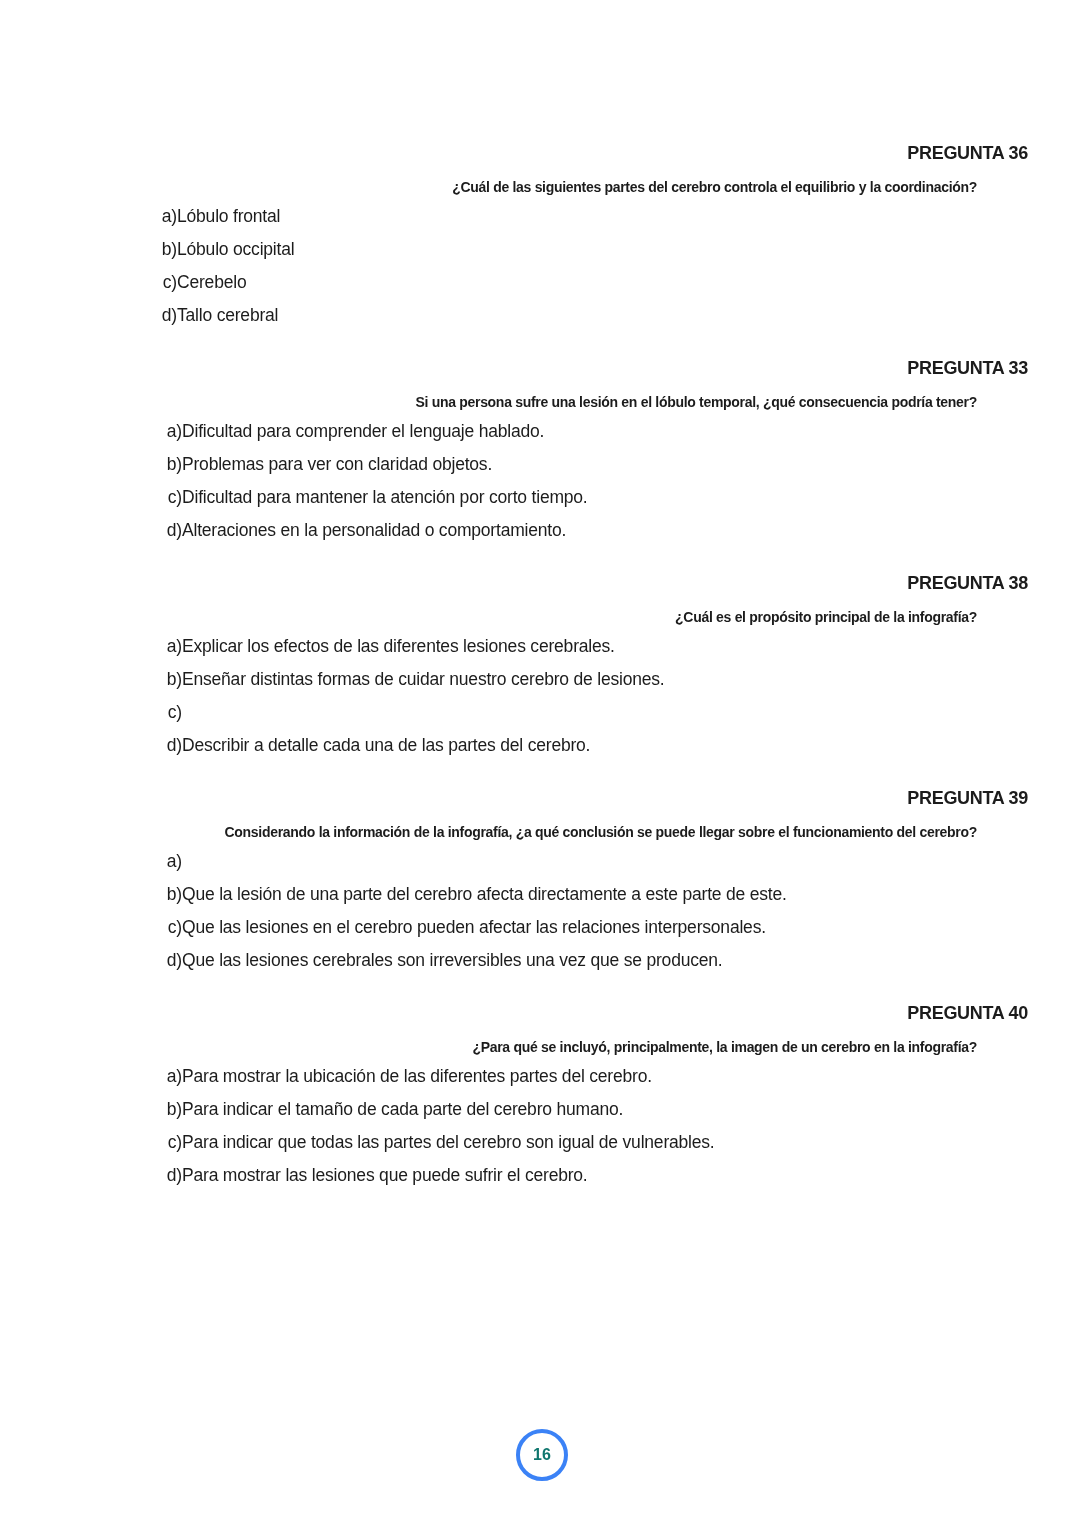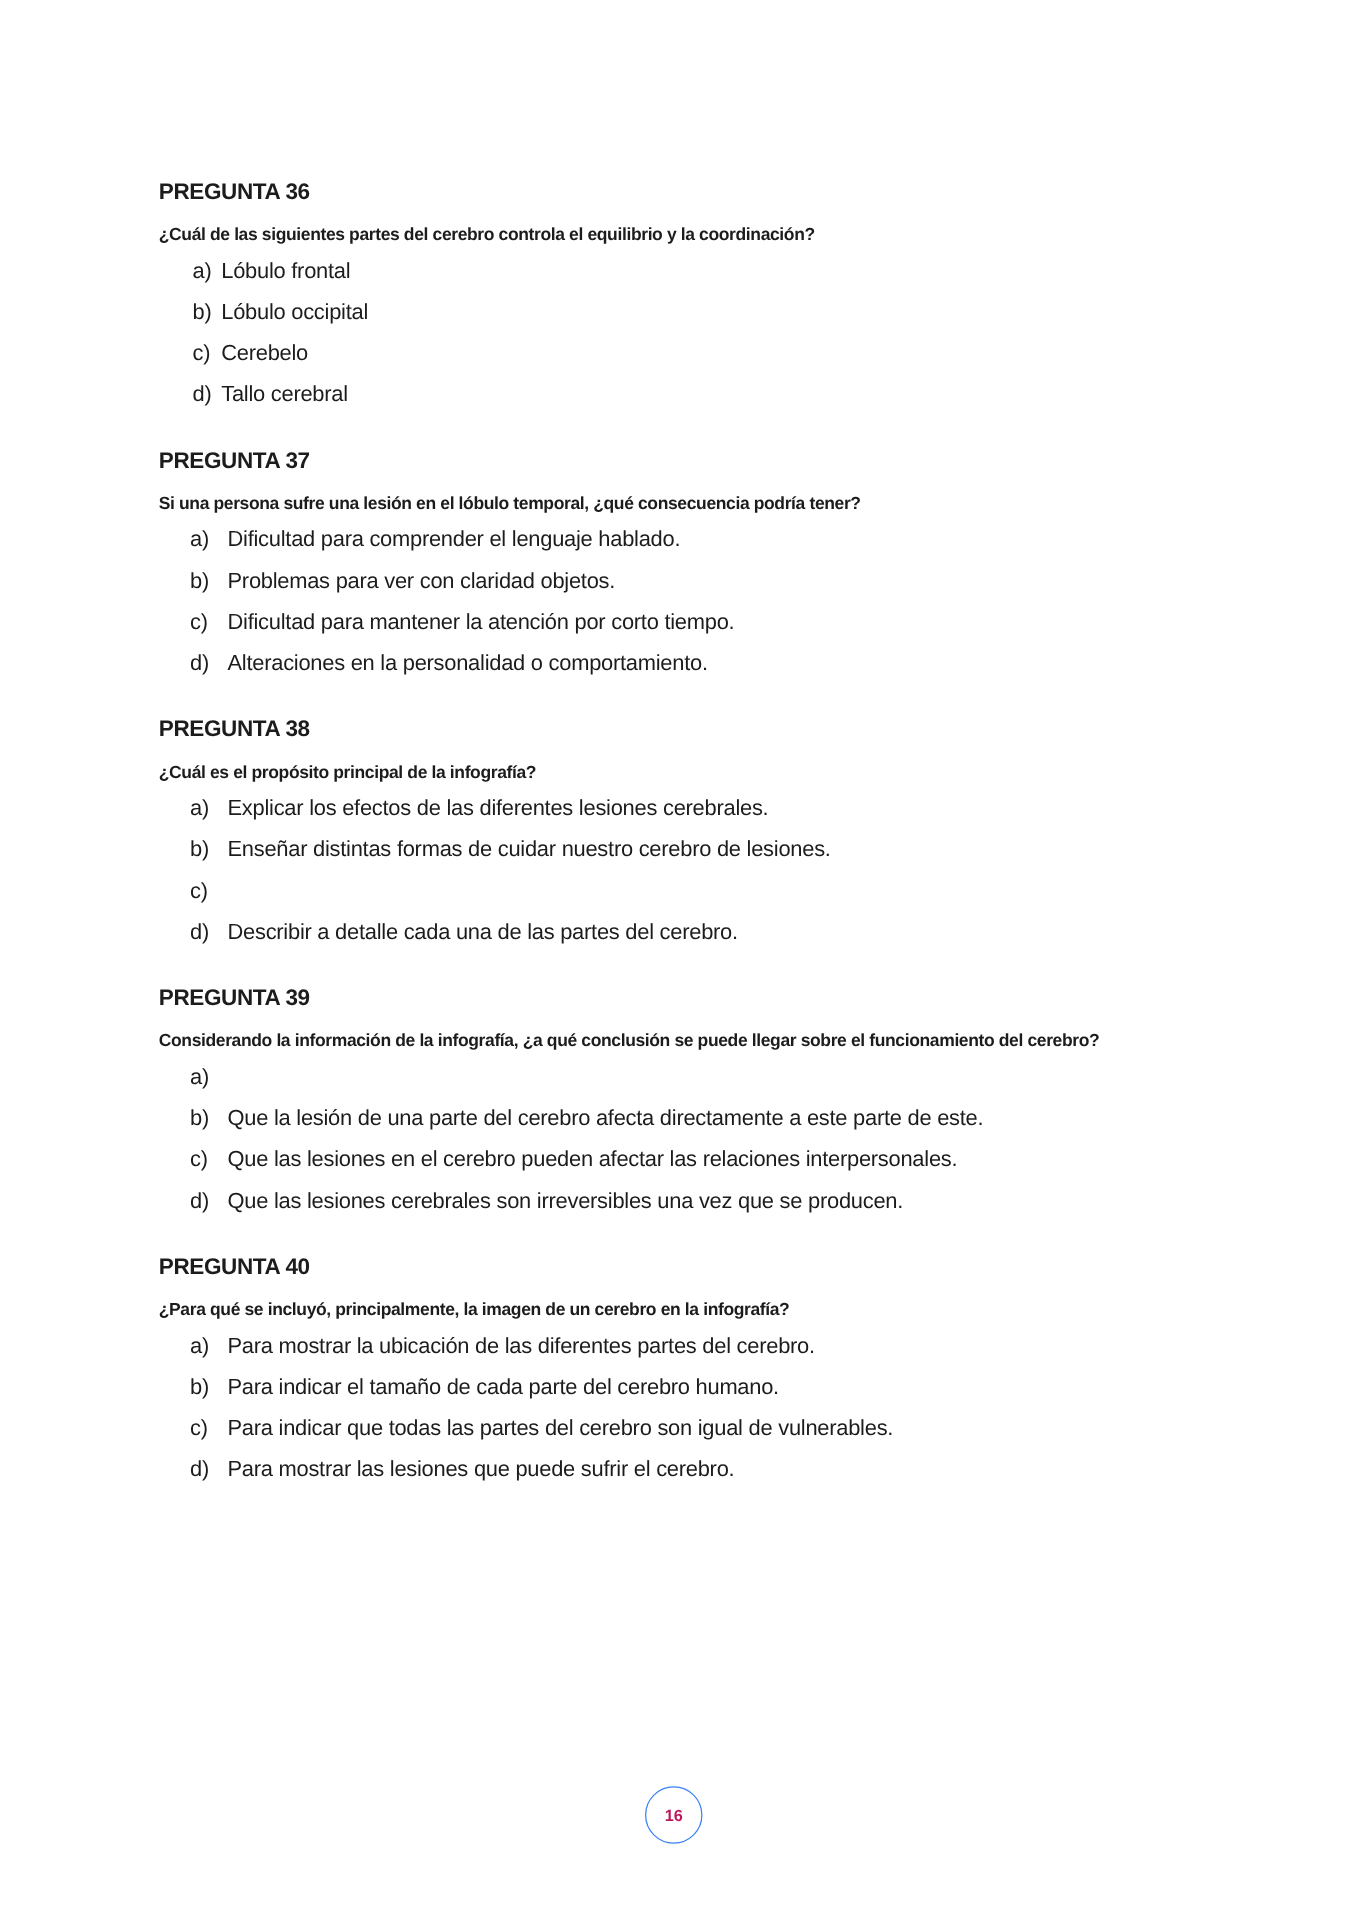--- a/index.html
+++ b/index.html
@@ -9,21 +9,22 @@
   }
   body {
     width: 1080px;
     height: 1527px;
     position: relative;
     font-family: "Liberation Sans", sans-serif;
     color: #1c1c1c;
     overflow: hidden;
   }
   .content {
-    padding: 143px 80px 0 127px;
+    padding: 143px 52px 0 127px;
+    text-align: right;
   }
   .question {
     margin-bottom: 33px;
   }
   .q-heading {
     font-size: 18px;
     font-weight: bold;
     line-height: 20px;
     margin: 0 0 10px 0;
     letter-spacing: -0.3px;
@@ -56,28 +57,28 @@
   }
   .question.compact .option .letter {
     width: 23px;
   }
   .page-number-badge {
     position: absolute;
     left: 516px;
     top: 1429px;
     width: 44px;
     height: 44px;
-    border: 1px solid #3b82f6;
+    border: 4px solid #3b82f6;
     border-radius: 50%;
     display: flex;
     align-items: center;
     justify-content: center;
-    font-size: 13px;
+    font-size: 16px;
     font-weight: bold;
-    color: #be185d;
+    color: #0f766e;
     box-sizing: content-box;
   }
 </style>
 </head>
 <body>
 
 <div class="content">
 
   <section class="question compact">
     <h3 class="q-heading">PREGUNTA 36</h3>
@@ -96,21 +97,21 @@
         <span class="text">Cerebelo</span>
       </div>
       <div class="option">
         <span class="letter">d)</span>
         <span class="text">Tallo cerebral</span>
       </div>
     </div>
   </section>
 
   <section class="question">
-    <h3 class="q-heading">PREGUNTA 37</h3>
+    <h3 class="q-heading">PREGUNTA 33</h3>
     <p class="prompt">Si una persona sufre una lesión en el lóbulo temporal, ¿qué consecuencia podría tener?</p>
     <div class="options">
       <div class="option">
         <span class="letter">a)</span>
         <span class="text">Dificultad para comprender el lenguaje hablado.</span>
       </div>
       <div class="option">
         <span class="letter">b)</span>
         <span class="text">Problemas para ver con claridad objetos.</span>
       </div>

